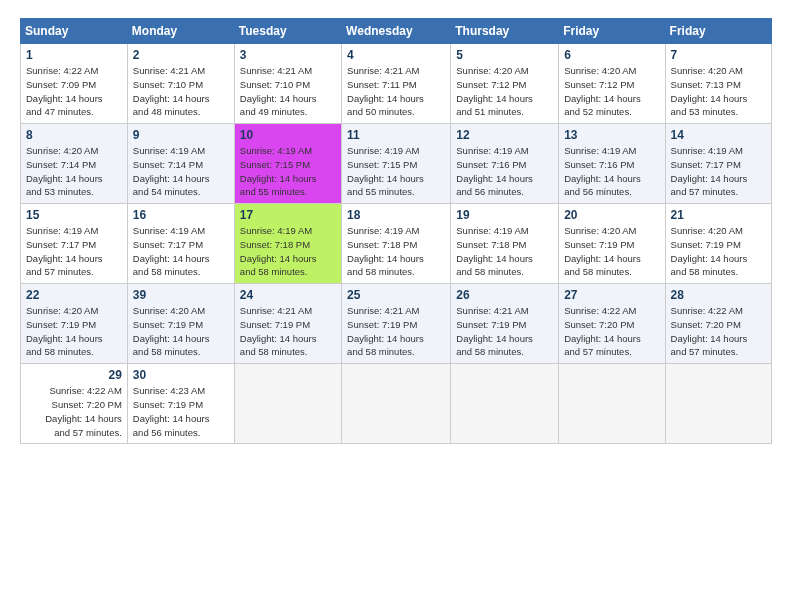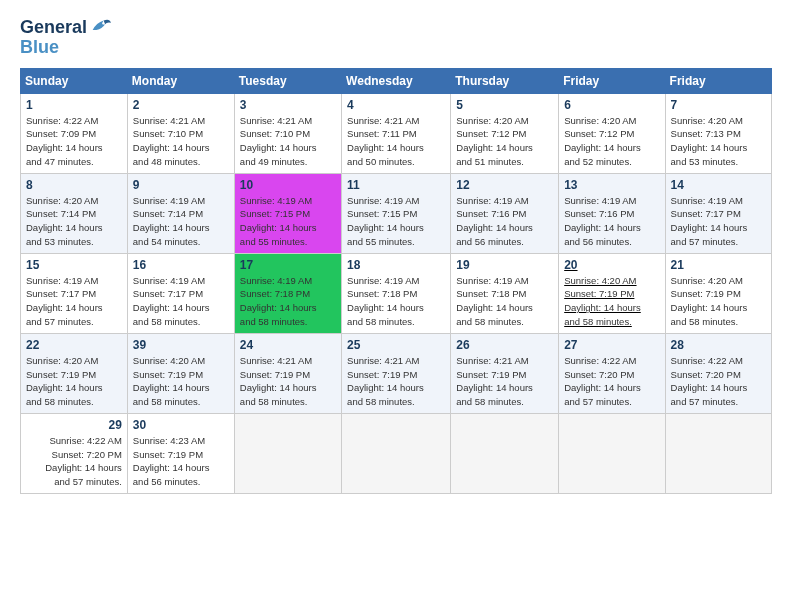--- a/index.html
+++ b/index.html
@@ -90,38 +90,20 @@
       line-height: 1.45;
     }
     .calendar tr:nth-child(even) td:not(.empty) {
       background: #f7f9fd;
     }
   </style>
 </head>
 <body>
 
 <div class="page">
-  <div class="header">
-    <div class="logo">
-      <div>
-        <div style="display:flex;align-items:center;">
-          <span class="logo-text">General</span>
-          <svg class="logo-icon" viewBox="0 0 30 25" xmlns="http://www.w3.org/2000/svg">
-            <path d="M5 18 Q10 8 20 5 Q15 12 22 10 Q18 16 10 18 Z" fill="#4a90c4"></path>
-            <path d="M20 5 Q28 2 30 8 Q24 7 22 10 Q21 8 20 5Z" fill="#2a6090"></path>
-          </svg>
-        </div>
-        <span class="logo-text" style="color:#4a90c4;">Blue</span>
-      </div>
-    </div>
-    <div class="title-block">
-      <div class="month-title"></div>
-      <div class="location"></div>
-    </div>
-  </div>
 
   <table class="calendar">
     <thead>
       <tr>
       <th>Sunday</th>
           <th>Monday</th>
           <th>Tuesday</th>
           <th>Wednesday</th>
           <th>Thursday</th>
           <th>Friday</th>
@@ -191,33 +173,33 @@
         </tr>
         <tr>
           <td style="background: rgb(255, 255, 255);">
             <span class="day-num">15</span>
             <div class="day-info">Sunrise: 4:19 AM<br>Sunset: 7:17 PM<br>Daylight: 14 hours<br>and 57 minutes.</div>
           </td>
           <td style="background: rgb(255, 255, 255);">
             <span class="day-num">16</span>
             <div class="day-info">Sunrise: 4:19 AM<br>Sunset: 7:17 PM<br>Daylight: 14 hours<br>and 58 minutes.</div>
           </td>
-          <td style="background: #22c55e;">
+          <td style="background: #bef264;">
             <span class="day-num">17</span>
             <div class="day-info">Sunrise: 4:19 AM<br>Sunset: 7:18 PM<br>Daylight: 14 hours<br>and 58 minutes.</div>
           </td>
           <td style="background: rgb(255, 255, 255);">
             <span class="day-num">18</span>
             <div class="day-info">Sunrise: 4:19 AM<br>Sunset: 7:18 PM<br>Daylight: 14 hours<br>and 58 minutes.</div>
           </td>
           <td style="background: rgb(255, 255, 255);">
             <span class="day-num">19</span>
             <div class="day-info">Sunrise: 4:19 AM<br>Sunset: 7:18 PM<br>Daylight: 14 hours<br>and 58 minutes.</div>
           </td>
-          <td style="background: rgb(255, 255, 255); text-decoration: underline;">
+          <td style="background: rgb(255, 255, 255);">
             <span class="day-num">20</span>
             <div class="day-info">Sunrise: 4:20 AM<br>Sunset: 7:19 PM<br>Daylight: 14 hours<br>and 58 minutes.</div>
           </td>
           <td style="background: rgb(255, 255, 255);">
             <span class="day-num">21</span>
             <div class="day-info">Sunrise: 4:20 AM<br>Sunset: 7:19 PM<br>Daylight: 14 hours<br>and 58 minutes.</div>
           </td>
         </tr>
         <tr>
           <td style="background: rgb(240, 244, 250);">

